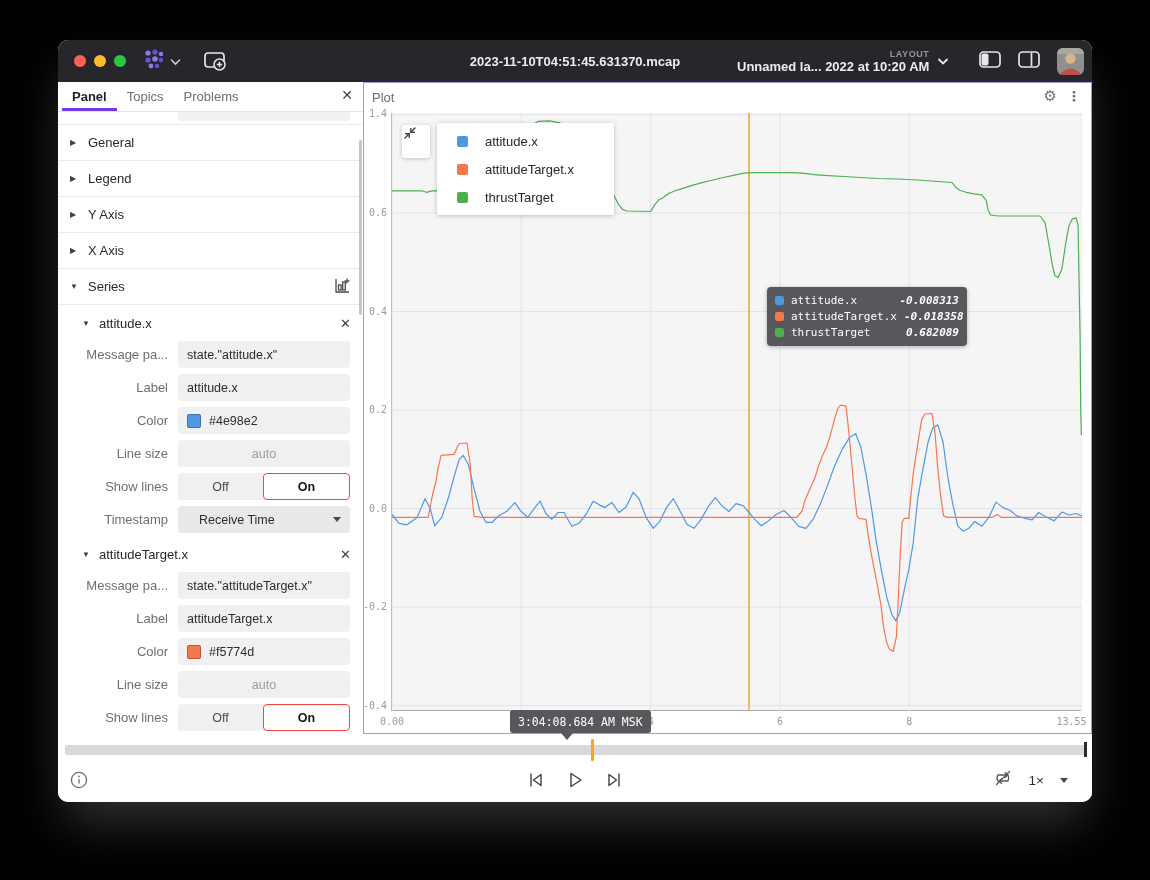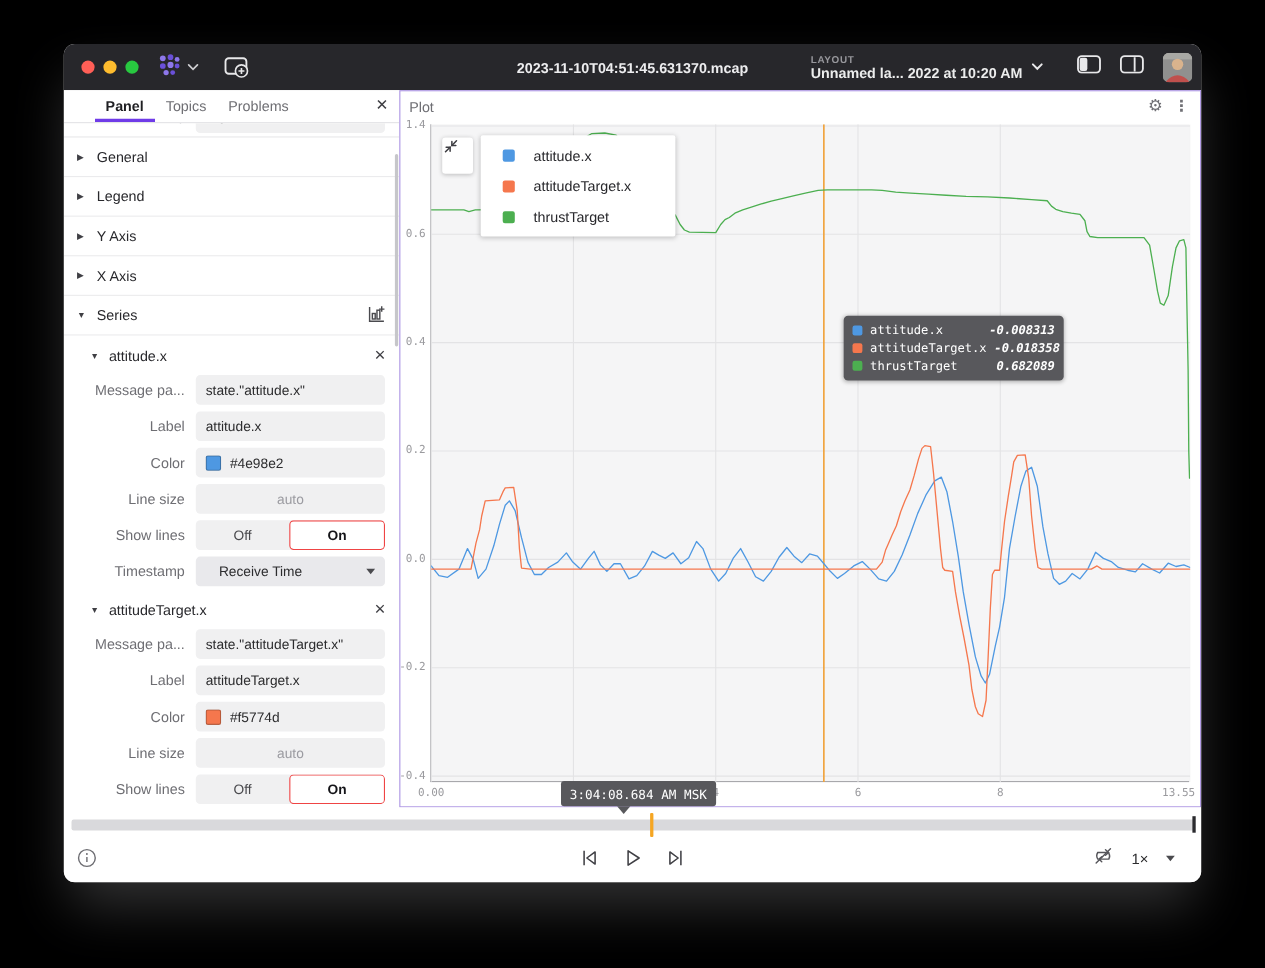--- a/index.html
+++ b/index.html
@@ -1,39 +1,39 @@
 <!DOCTYPE html>
 <html><head>
 <meta charset="utf-8">
 <style>
   * { margin:0; padding:0; box-sizing:border-box; }
   html,body { width:1150px; height:880px; background:#000; font-family:"Liberation Sans","DejaVu Sans",sans-serif; overflow:hidden; }
   #window { position:absolute; left:58px; top:40px; width:1034px; height:762px; background:#fff; border-radius:10px; overflow:hidden; box-shadow:0 26px 50px -6px rgba(145,145,150,0.35); }
 
   
-  .titlebar { position:absolute; top:0; left:0; right:0; height:42px; background:#27272b; display:flex; align-items:center; }
+  .titlebar { position:absolute; top:0; left:0; right:0; height:42px; background:#27272b; display:flex; align-items:center;text-align:right; }
   .traffic { display:flex; gap:8px; margin-left:16px; }
   .light { width:12px; height:12px; border-radius:50%; }
   .light.red{background:#ff5f57;} .light.yellow{background:#febc2e;} .light.green{background:#28c840;}
   .logo-wrap { display:flex; align-items:center; margin-left:16px; gap:4px; }
   .addpanel { margin-left:22px; display:flex; align-items:center; }
   .tb-file { position:absolute; left:50%; transform:translateX(-50%); color:#ededef; font-size:13px; font-weight:700; white-space:nowrap; }
   .tb-layout { position:absolute; left:679px; display:flex; align-items:center; gap:8px; }
   .tb-layout-text { display:flex; flex-direction:column; }
   .tb-layout-label { font-size:9px; letter-spacing:0.6px; color:#97979c; font-weight:700; }
   .tb-layout-name { font-size:13px; color:#eceded; font-weight:600; white-space:nowrap; }
   .tb-right { position:absolute; right:8px; display:flex; align-items:center; gap:17px; }
   .avatar { width:27px; height:27px; border-radius:6px; overflow:hidden; }
 
   
   .main { position:absolute; top:42px; left:0; width:1034px; height:652px; display:flex; }
 
   
   .sidebar { width:305px; height:100%; background:#fff; position:relative; overflow:hidden; }
-  .tabbar { height:30px; display:flex; align-items:stretch; border-bottom:1px solid #e3e3e6; padding-left:28px; position:relative; }
+  .tabbar { height:30px; display:flex; align-items:stretch; border-bottom:1px solid #e3e3e6; padding-left:4px; position:relative; }
   .tab { display:flex; align-items:center; padding:0 10px; font-size:13px; color:#6e6e73; cursor:default; }
   .tab.active { color:#1f1f23; font-weight:700; box-shadow:inset 0 -3px 0 #6f3be8; }
   .tab-close { position:absolute; right:10px; top:5px; font-size:14px; color:#3f3f44; }
   .clip-row { height:13px; overflow:hidden; position:relative; border-bottom:1px solid #e8e8ea; }
   .clip-row .frow { position:absolute; top:-21px; left:0; right:0; }
   .srow { display:flex; align-items:center; height:36px; padding:0 12px; border-bottom:1px solid #ebebed; gap:9px; font-size:13px; color:#28282c; }
   .caret { font-size:8px; color:#3f3f44; width:9px; display:inline-block; }
   .srow .spacer { margin-left:auto; }
   .ed-head { display:flex; align-items:center; height:30px; padding:0 12px 0 24px; gap:8px; font-size:13px; color:#28282c; margin-top:3px; }
   .ed-close { margin-left:auto; font-size:13px; color:#3f3f44; }

